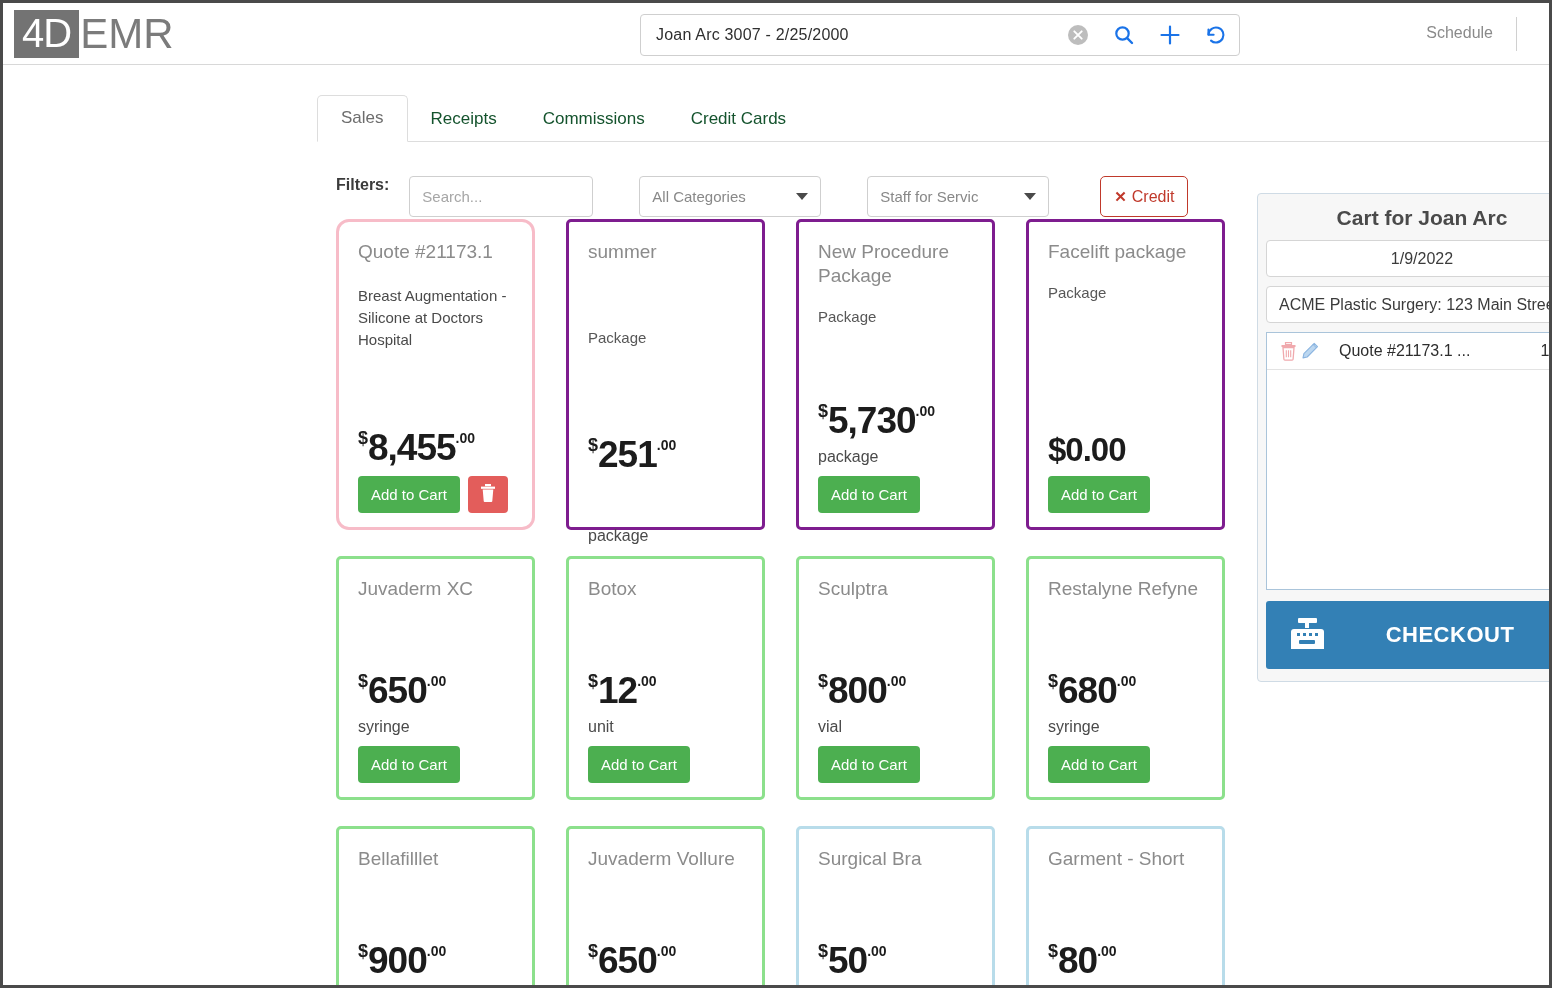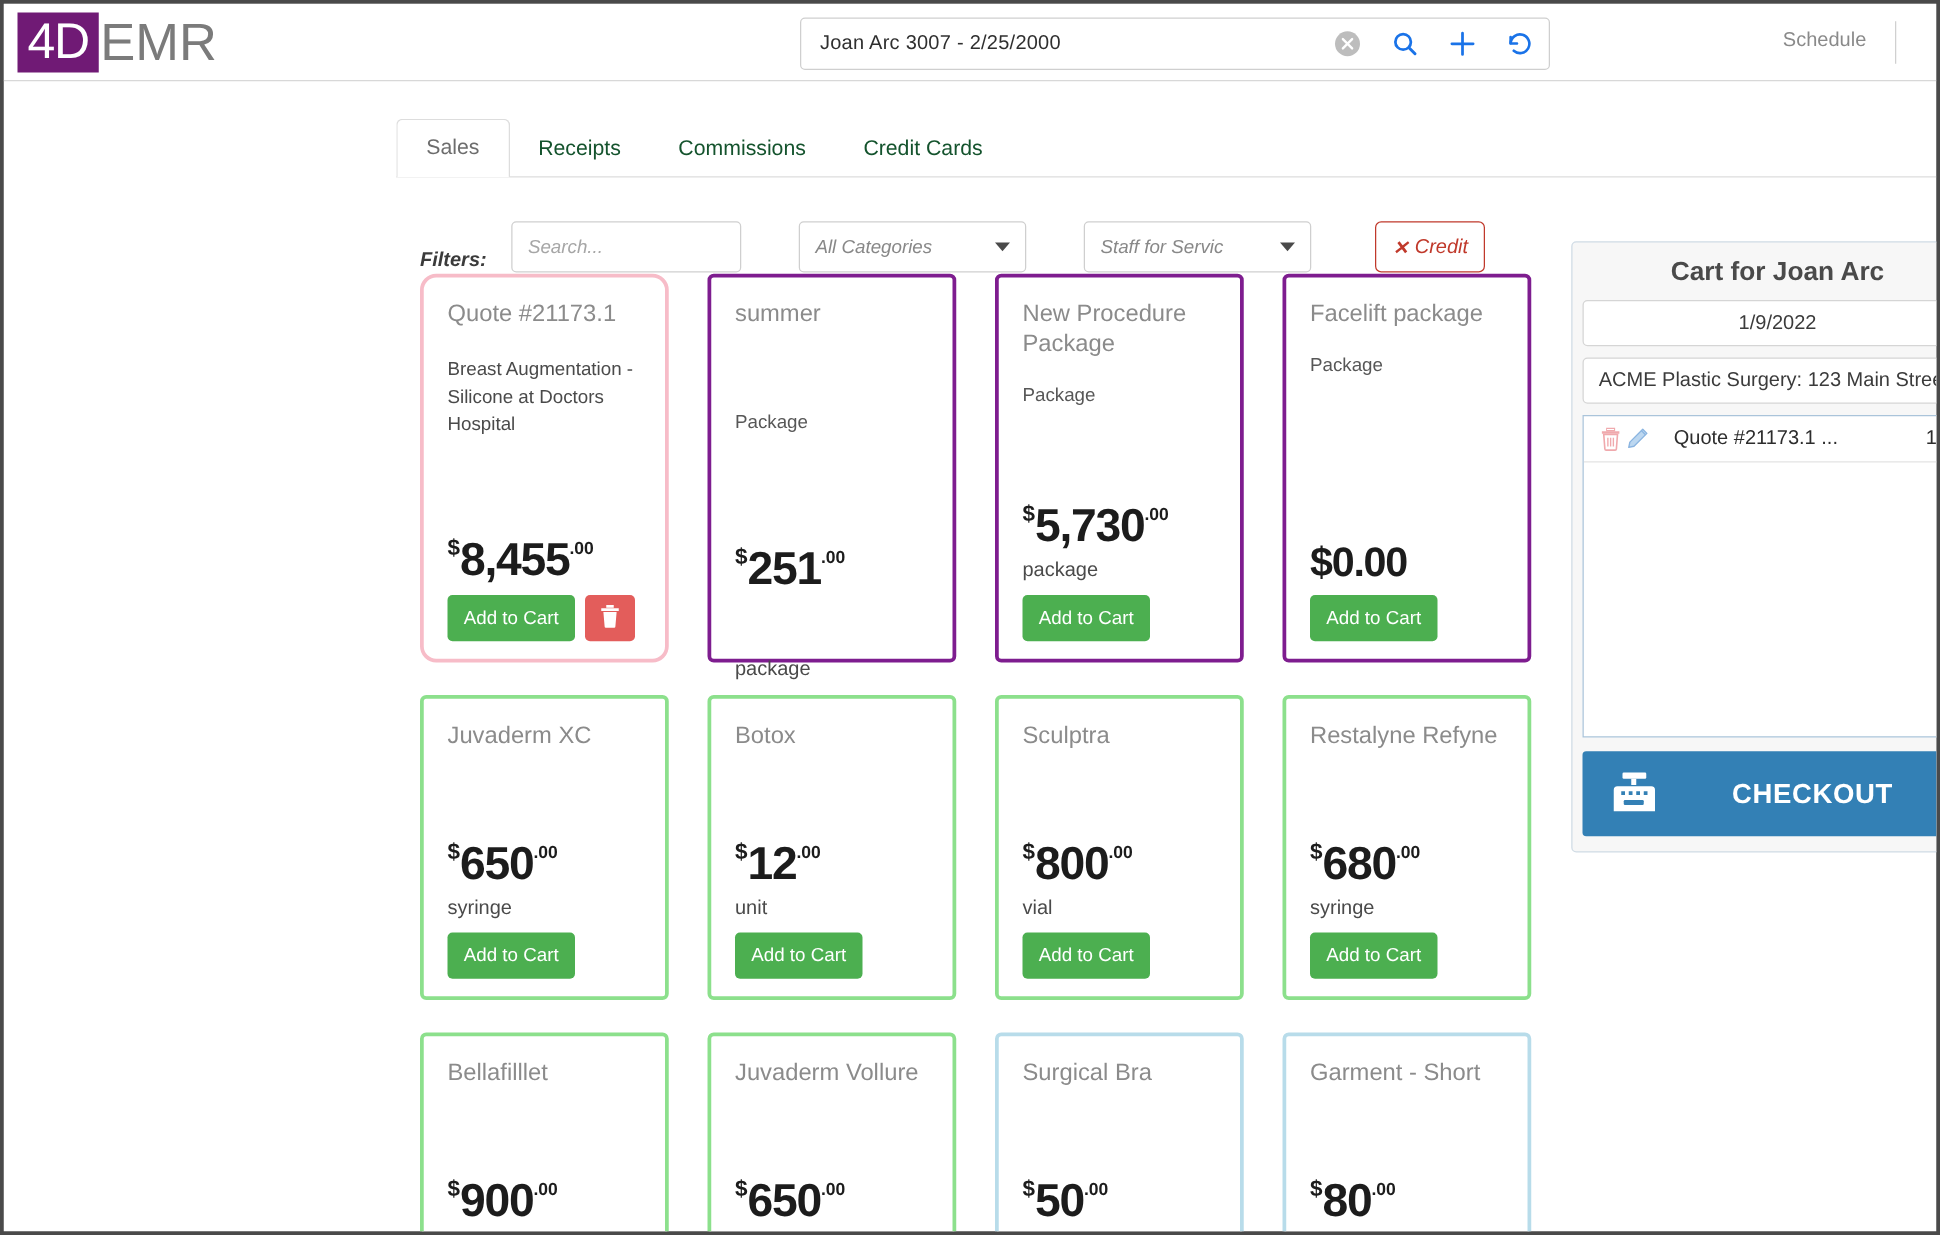--- a/index.html
+++ b/index.html
@@ -20,21 +20,21 @@
   
   .topbar {
     position: relative;
     height: 62px;
     border-bottom: 1px solid #d8d8d8;
     display: flex; align-items: center;
     background: #fff;
   }
   .logo-wrap { display: flex; align-items: center; margin-left: 11px; }
   .logo-4d {
-    background: #701a75;
+    background: #737373;
     color: #ffffff;
     font-family: "Liberation Sans", sans-serif;
     font-size: 40px; font-weight: 400;
     letter-spacing: -1px;
     padding: 2px 8px 4px 8px;
     line-height: 42px;
     height: 48px;
     display: flex; align-items: center;
   }
   .logo-emr {
@@ -98,25 +98,24 @@
     color: #6d6d6d;
     background: #fff;
     border: 1px solid #dddddd;
     border-bottom: 1px solid #ffffff;
     border-radius: 5px 5px 0 0;
     z-index: 2;
   }
 
   
   .filters-row {
-    display: flex; align-items: flex-end;
+    display: flex; align-items: flex-start;
     padding-left: 333px;
     margin-top: 34px;
     height: 42px;
-    font-style: italic;
   }
   .filters-label {
     font-size: 16px; font-weight: bold; color: #3b3b3b;
     margin-right: 20px;
   }
   .filter-input {
     width: 184px; height: 41px;
     border: 1px solid #cfcfcf; border-radius: 4px;
     font-size: 15px; color: #a6a6a6;
     padding: 0 12px;

